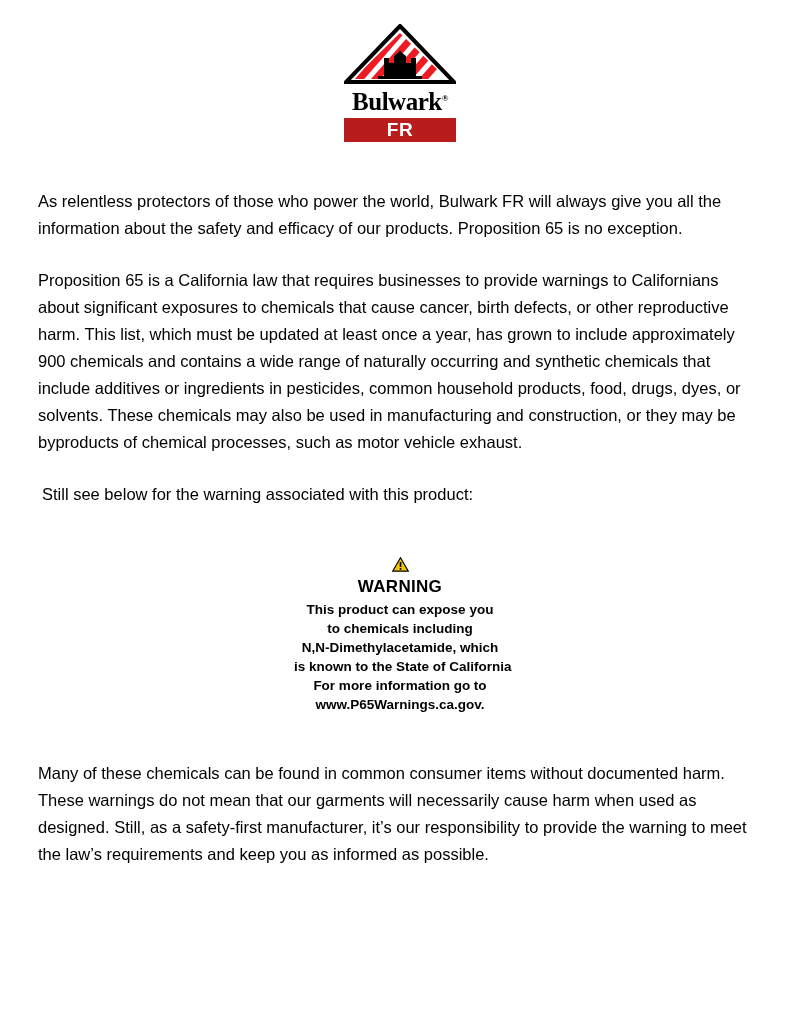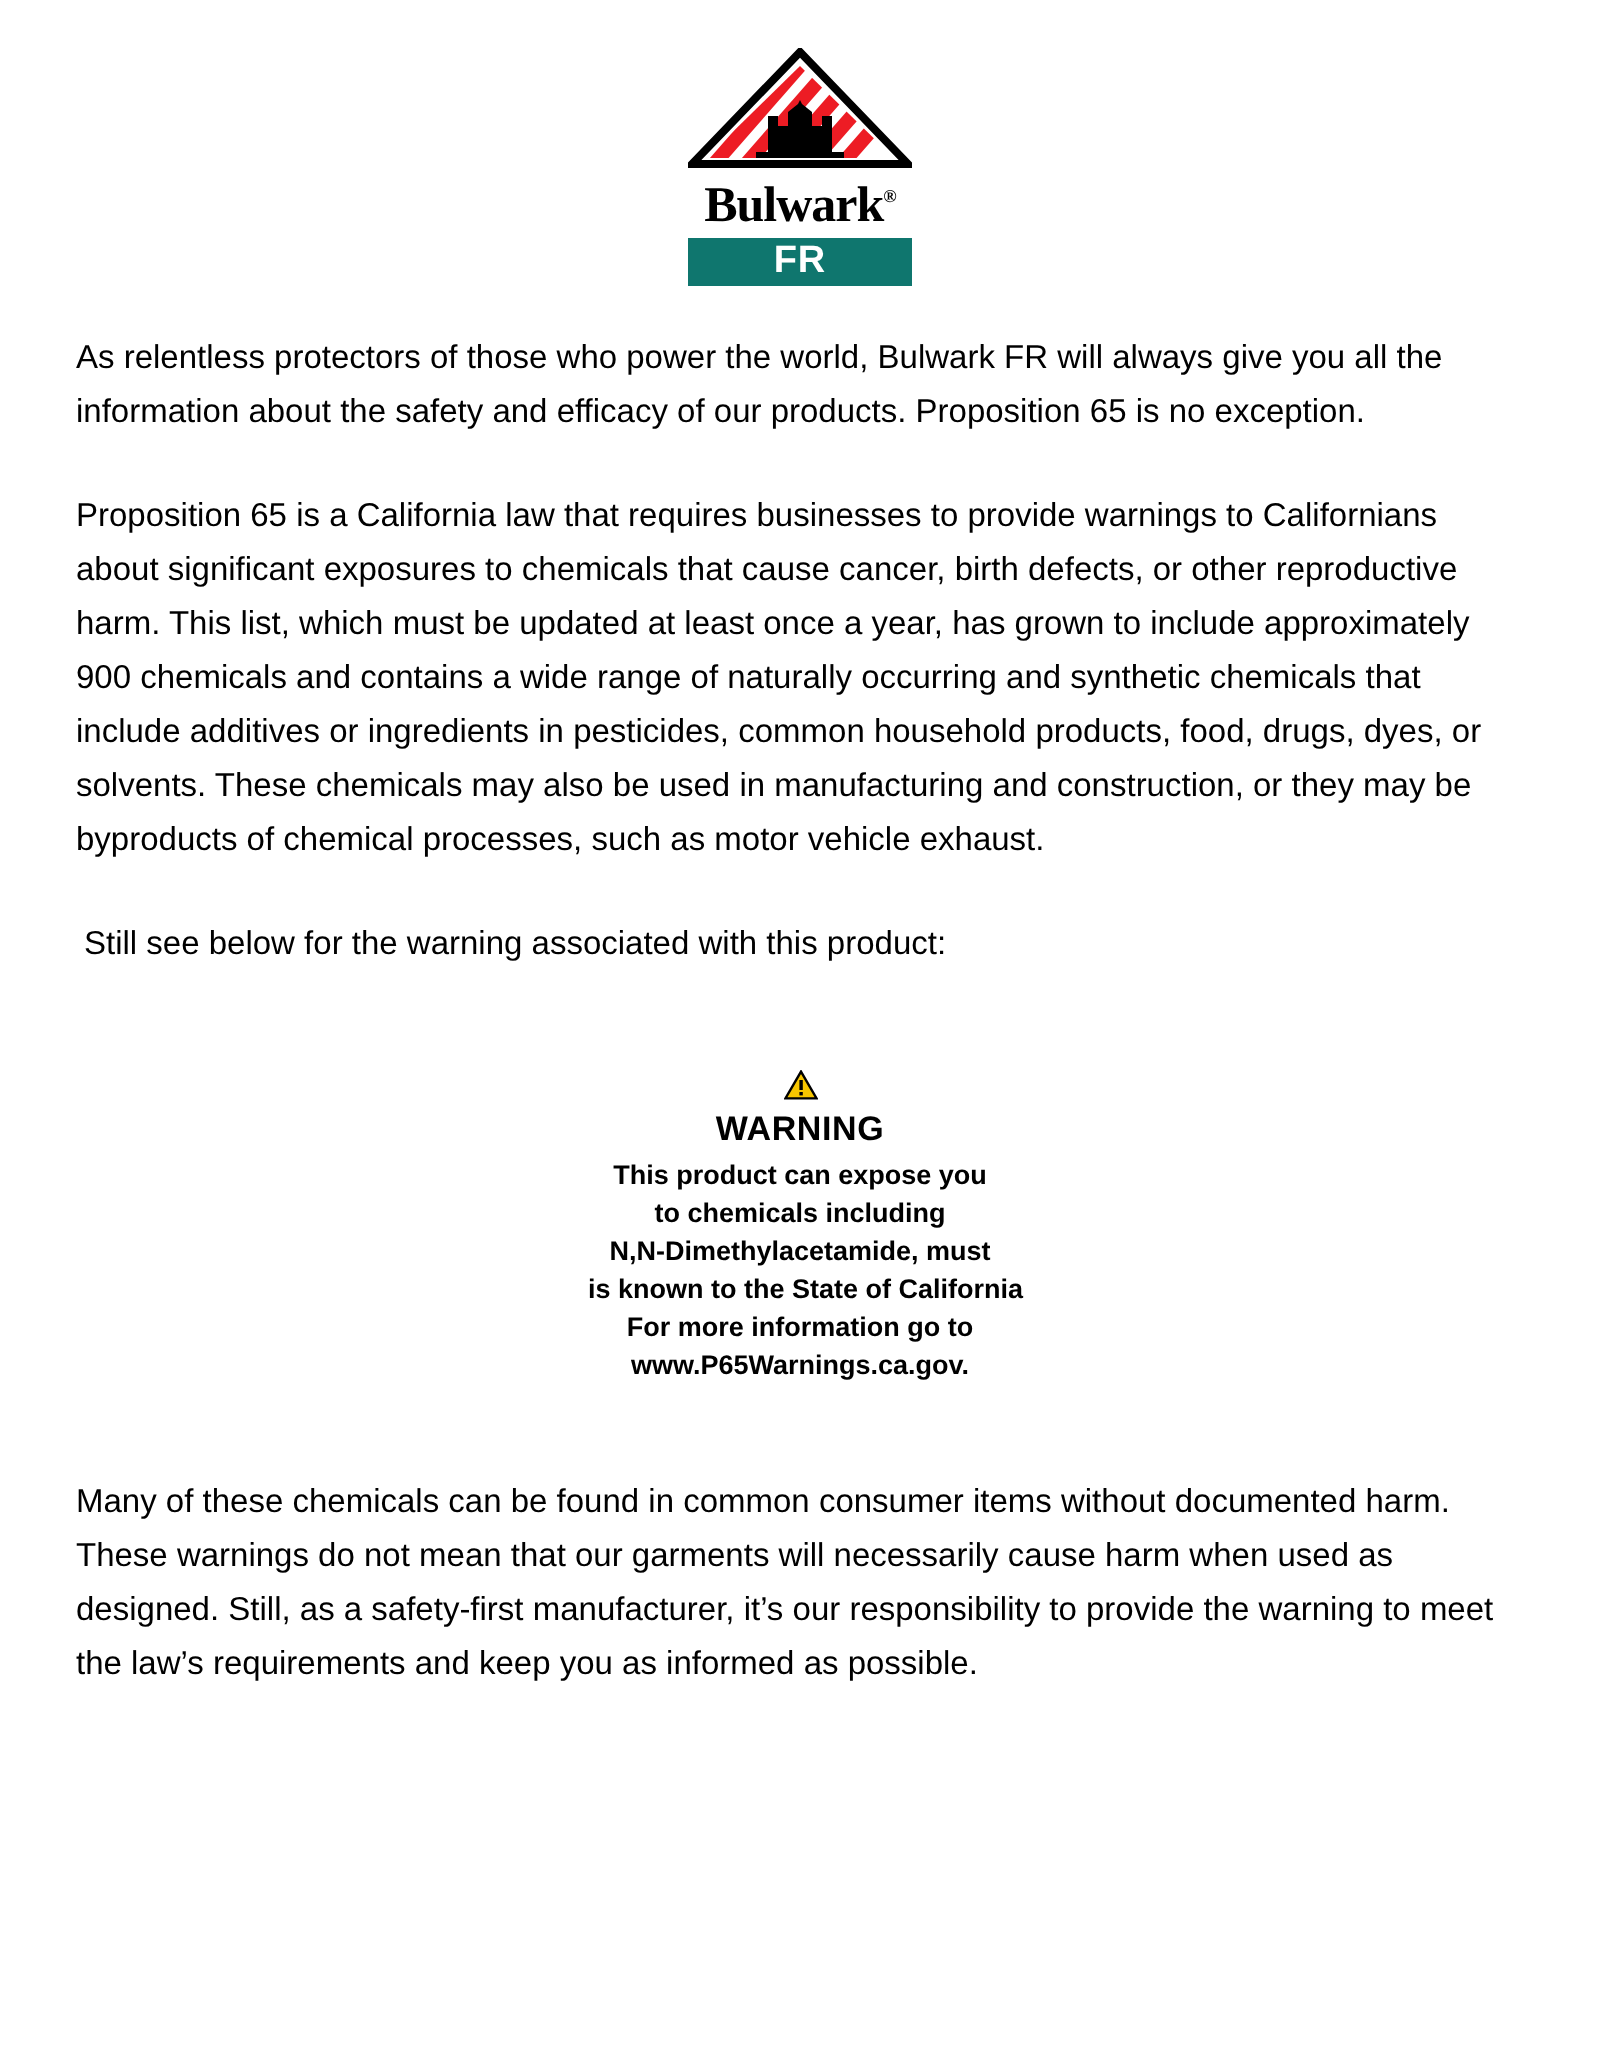--- a/index.html
+++ b/index.html
@@ -54,34 +54,34 @@
     margin-top: 1px;
     position: relative;
   }
   .logo-wordmark .reg {
     font-size: 9px;
     vertical-align: super;
     font-weight: bold;
   }
   .logo-fr {
     margin-top: 3px;
-    background: #0f766e;
+    background: #b91c1c;
     color: #ffffff;
     font-family: "Liberation Sans", sans-serif;
     font-weight: bold;
     font-size: 19px;
     line-height: 24px;
     text-align: center;
     letter-spacing: 0.5px;
   }
 
   
   .content {
     padding: 0 38px;
-    margin-top: 23px;
+    margin-top: 46px;
   }
   p.body-text {
     font-size: 16.5px;
     line-height: 27px;
     margin: 0 0 25px 0;
     color: #000000;
     text-align: left;
   }
   p.body-text.tight {
     margin-bottom: 0;
@@ -187,21 +187,21 @@
             <svg width="17" height="15" viewBox="0 0 17 15" xmlns="http://www.w3.org/2000/svg">
               <polygon points="8.5,0.8 16.3,14.2 0.7,14.2" fill="#f7c600" stroke="#000000" stroke-width="1.2"></polygon>
               <rect x="7.7" y="5" width="1.7" height="5" fill="#000000"></rect>
               <rect x="7.7" y="11" width="1.7" height="1.7" fill="#000000"></rect>
             </svg>
           </span>
           <span>WARNING</span>
         </div>
         <div class="warning-line">This product can expose you</div>
         <div class="warning-line">to chemicals including</div>
-        <div class="warning-line">N,N-Dimethylacetamide, must</div>
+        <div class="warning-line">N,N-Dimethylacetamide, which</div>
         <div class="warning-line">is known to the State of California</div>
         <div class="warning-line">For more information go to</div>
         <div class="warning-line">www.P65Warnings.ca.gov.</div>
       </div>
     </div>
 
     <p class="body-text tight">Many of these chemicals can be found in common consumer items without documented harm. These warnings do not mean that our garments will necessarily cause harm when used as designed. Still, as a safety-first manufacturer, it’s our responsibility to provide the warning to meet the law’s requirements and keep you as informed as possible.</p>
 
   </div>
 

